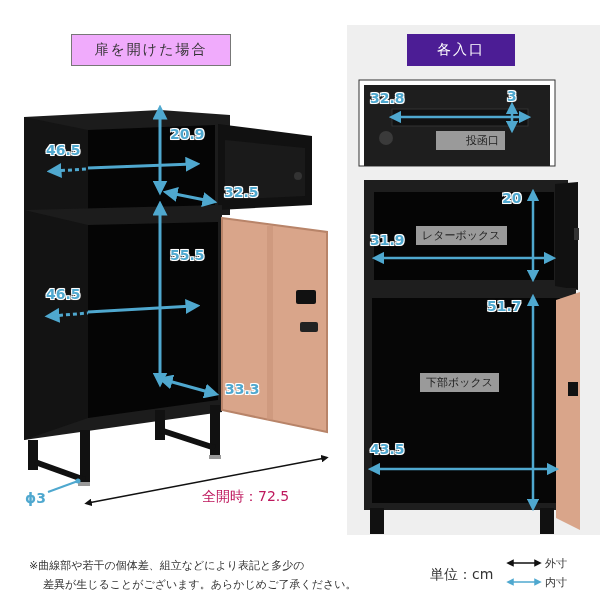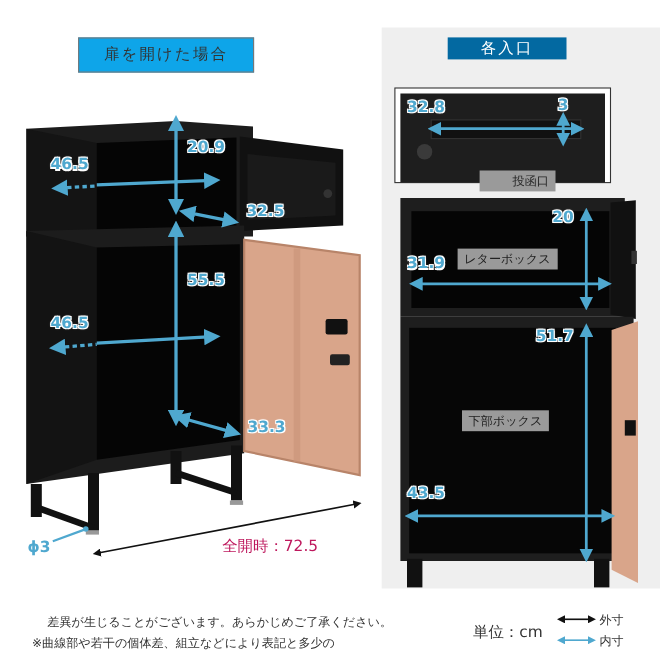--- a/index.html
+++ b/index.html
@@ -1,20 +1,20 @@
 <!DOCTYPE html>
 <html><head>
 <meta charset="utf-8">
 <style>
   html,body{margin:0;padding:0;background:#ffffff;}
   body{width:600px;height:600px;position:relative;overflow:hidden;font-family:"DejaVu Sans",sans-serif;}
   .abs{position:absolute;}
-  .title-box{left:71px;top:34px;width:160px;height:32px;border:1px solid #777;box-sizing:border-box;display:flex;align-items:center;justify-content:center;font-size:14px;color:#333;letter-spacing:2px;background:#0ea5e9;}
+  .title-box{left:71px;top:34px;width:160px;height:32px;border:1px solid #777;box-sizing:border-box;display:flex;align-items:center;justify-content:center;font-size:14px;color:#333;letter-spacing:2px;background:#f0abfc;}
   .right-panel{left:347px;top:25px;width:253px;height:510px;background:#efefef;}
-  .right-title{left:407px;top:34px;width:108px;height:20px;background:#0369a1;color:#fff;display:flex;align-items:center;justify-content:center;font-size:14px;letter-spacing:2px;}
+  .right-title{left:407px;top:34px;width:108px;height:32px;background:#4c1d95;color:#fff;display:flex;align-items:center;justify-content:center;font-size:14px;letter-spacing:2px;}
   .dim{position:absolute;font-family:"DejaVu Sans",sans-serif;font-weight:bold;font-size:14px;color:#4fa8cf;
        text-shadow:-1px -1px 0 #fff,1px -1px 0 #fff,-1px 1px 0 #fff,1px 1px 0 #fff,0 0 2px #fff;}
   .label-chip{position:absolute;background:#9a9a9a;color:#222;font-size:11px;padding:2px 6px;}
   .note{left:29px;top:556px;font-size:11px;color:#333;line-height:19px;}
   .unit{left:430px;top:566px;font-size:14px;color:#333;}
   .legend-txt{font-size:11px;color:#333;}
   svg{position:absolute;left:0;top:0;}
 </style>
 </head>
 <body>
@@ -115,27 +115,27 @@
 <div class="dim" style="left:170px;top:126px;">20.9</div>
 <div class="dim" style="left:224px;top:184px;">32.5</div>
 <div class="dim" style="left:170px;top:247px;">55.5</div>
 <div class="dim" style="left:46px;top:286px;">46.5</div>
 <div class="dim" style="left:225px;top:381px;">33.3</div>
 <div class="abs" style="left:25px;top:490px;font-size:14px;color:#4fa8cf;font-weight:bold;">ϕ3</div>
 <div class="abs" style="left:202px;top:488px;font-size:14px;color:#be185d;">全開時：72.5</div>
 
 <div class="dim" style="left:370px;top:90px;text-align:right;">32.8</div>
 <div class="dim" style="left:507px;top:88px;">3</div>
-<div class="label-chip" style="left:436px;top:155px;padding-left:30px;">投函口</div>
+<div class="label-chip" style="left:436px;top:131px;padding-left:30px;">投函口</div>
 <div class="dim" style="left:502px;top:190px;">20</div>
 <div class="dim" style="left:370px;top:232px;">31.9</div>
 <div class="label-chip" style="left:416px;top:226px;">レターボックス</div>
 <div class="dim" style="left:487px;top:298px;">51.7</div>
 <div class="label-chip" style="left:420px;top:373px;">下部ボックス</div>
 <div class="dim" style="left:370px;top:441px;">43.5</div>
 
 <div class="abs note">
+  <div>※曲線部や若干の個体差、組立などにより表記と多少の</div>
   <div style="padding-left:14px;">差異が生じることがございます。あらかじめご了承ください。</div>
-  <div>※曲線部や若干の個体差、組立などにより表記と多少の</div>
 </div>
 <div class="abs unit">単位：cm</div>
 <div class="abs legend-txt" style="left:545px;top:556px;">外寸</div>
 <div class="abs legend-txt" style="left:545px;top:575px;">内寸</div>
 
 </body></html>

